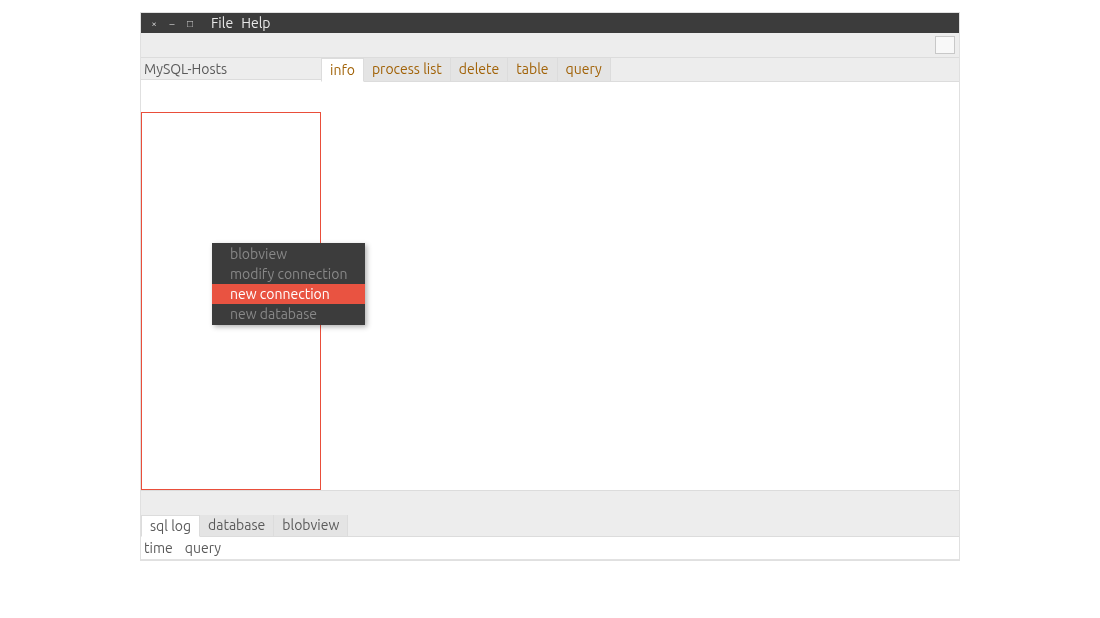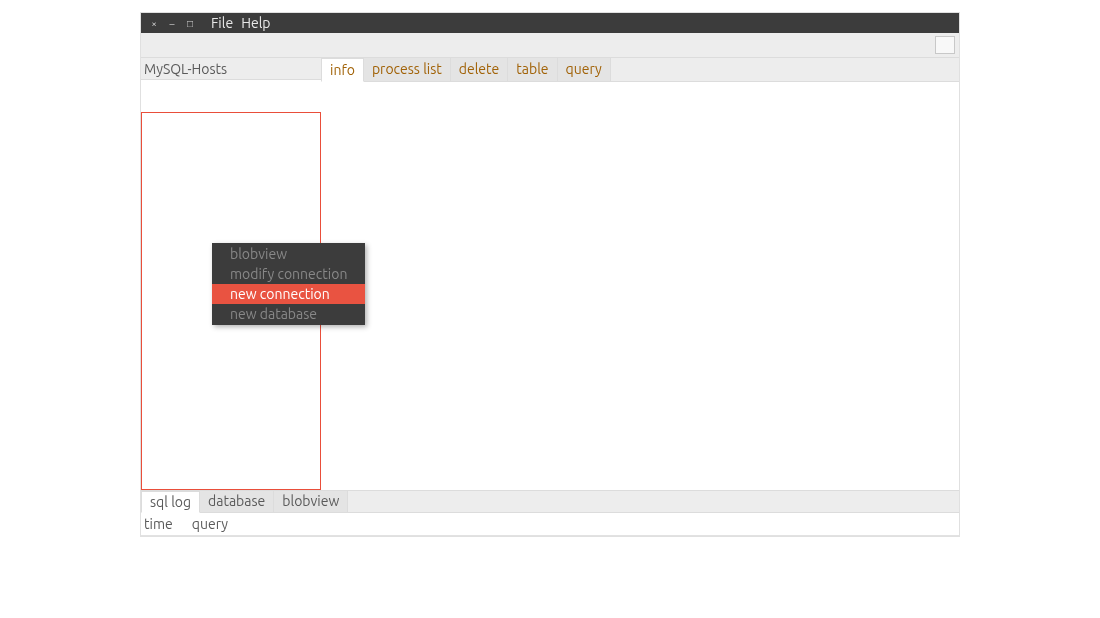--- a/index.html
+++ b/index.html
@@ -133,37 +133,38 @@
       background: #ededed;
       border-bottom: 1px solid #dcdcdc;
     }
     .bot-tab {
       padding: 2px 8px;
       font-size: 14px;
       color: #5a5a5a;
       border-right: 1px solid #dcdcdc;
       cursor: pointer;
       background: #e4e4e4;
+      margin-top: 24px;
     }
     .bot-tab.active {
       background: #ffffff;
       border-top: 1px solid #dcdcdc;
       border-left: 1px solid #dcdcdc;
       border-bottom: 1px solid #ffffff;
       margin-bottom: -1px;
     }
     .log-header {
       display: flex;
       padding: 3px 3px;
       font-size: 14px;
       color: #5a5a5a;
       border-bottom: 1px solid #e2e2e2;
     }
     .log-col {
-      padding-right: 19px;
+      padding-right: 12px;
     }
     .context-menu {
       position: absolute;
       top: 130px;
       left: 70px;
       background: #3c3c3c;
       box-shadow: 2px 2px 5px rgba(0,0,0,0.3);
       padding: 1px 0;
       min-width: 143px;
     }

